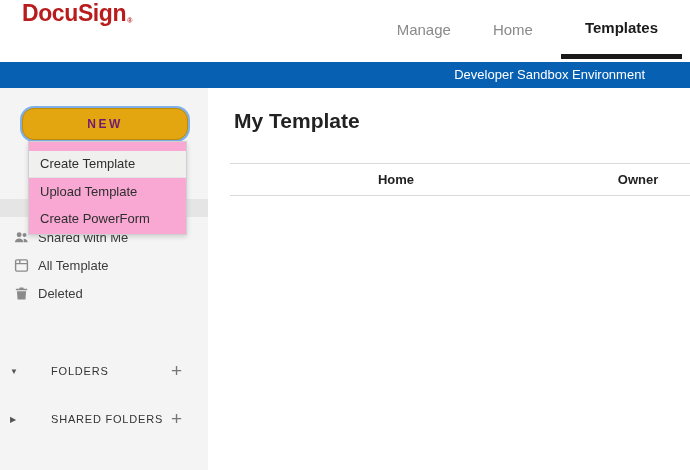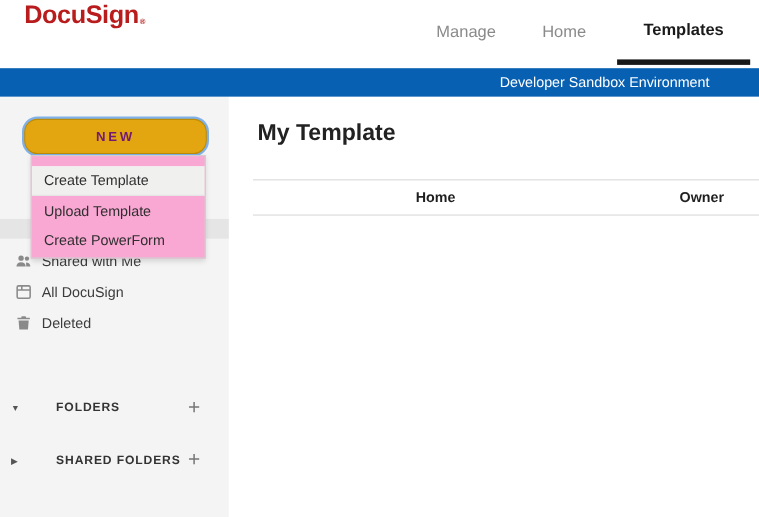--- a/index.html
+++ b/index.html
@@ -54,21 +54,21 @@
                font-size:13px; color:#3c3c3c; cursor:pointer; }
   .side-item .icon { width:15px; height:15px; margin-right:9px; display:flex;
                      align-items:center; justify-content:center; }
 
   
   .section { position:absolute; left:0; right:0; height:28px; display:flex;
              align-items:center; padding:0 26px 0 10px; box-sizing:border-box; z-index:2; }
   .section.folders { top:269px; }
   .section.shared-folders { top:317px; }
   .tri { width:14px; font-size:8px; color:#555; flex:none; }
-  .slabel { font-size:11px; font-weight:bold; letter-spacing:0.8px; color:#333; flex:1;padding-left:27px; }
+  .slabel { font-size:11px; font-weight:normal; letter-spacing:0.8px; color:#333; flex:1;padding-left:27px; }
   .plus { font-size:19px; color:#777; line-height:16px; cursor:pointer; flex:none; }
 
   
   .page-title { position:absolute; left:26px; top:21px; font-size:21px;
                 font-weight:bold; color:#222; }
   .table-header { position:absolute; left:22px; right:0; top:75px; height:33px;
                   border-top:1px solid #d9d9d9; border-bottom:1px solid #d9d9d9;
                   box-sizing:border-box; }
   .col { position:absolute; top:0; line-height:31px; font-size:13px; font-weight:bold;
          color:#1f1f1f; transform:translateX(-50%); cursor:pointer; }
@@ -121,21 +121,21 @@
           </span>
           <span>Shared with Me</span>
         </div>
         <div class="side-item">
           <span class="icon">
             <svg width="15" height="15" viewBox="0 0 16 16" fill="none" stroke="#8a8a8a" stroke-width="1.5">
               <rect x="1.7" y="2" width="12.6" height="12" rx="1.4"></rect>
               <path d="M1.7 6h12.6M6.2 2v4"></path>
             </svg>
           </span>
-          <span>All DocuSign</span>
+          <span>All Template</span>
         </div>
         <div class="side-item">
           <span class="icon">
             <svg width="15" height="15" viewBox="0 0 16 16" fill="#8a8a8a">
               <path d="M6.1 1.6h3.8l.5 1.4H14v1.5H2V3h3.6z"></path>
               <path d="M3.1 5.6h9.8l-.7 8.9H3.8z"></path>
             </svg>
           </span>
           <span>Deleted</span>
         </div>

